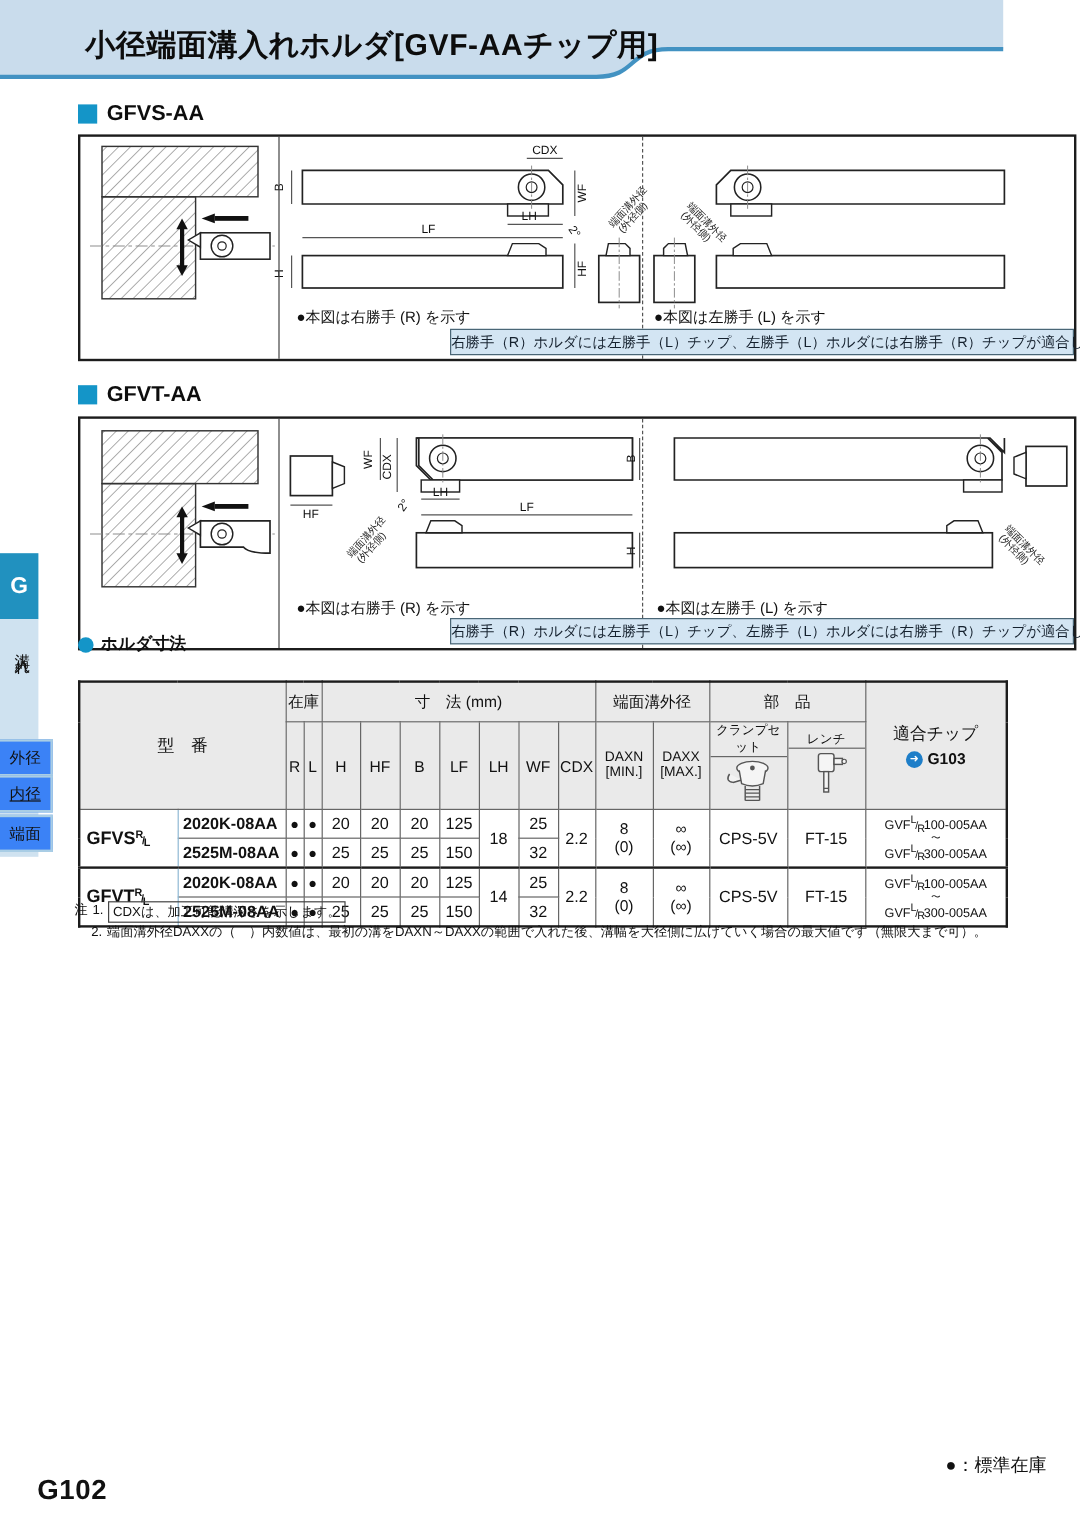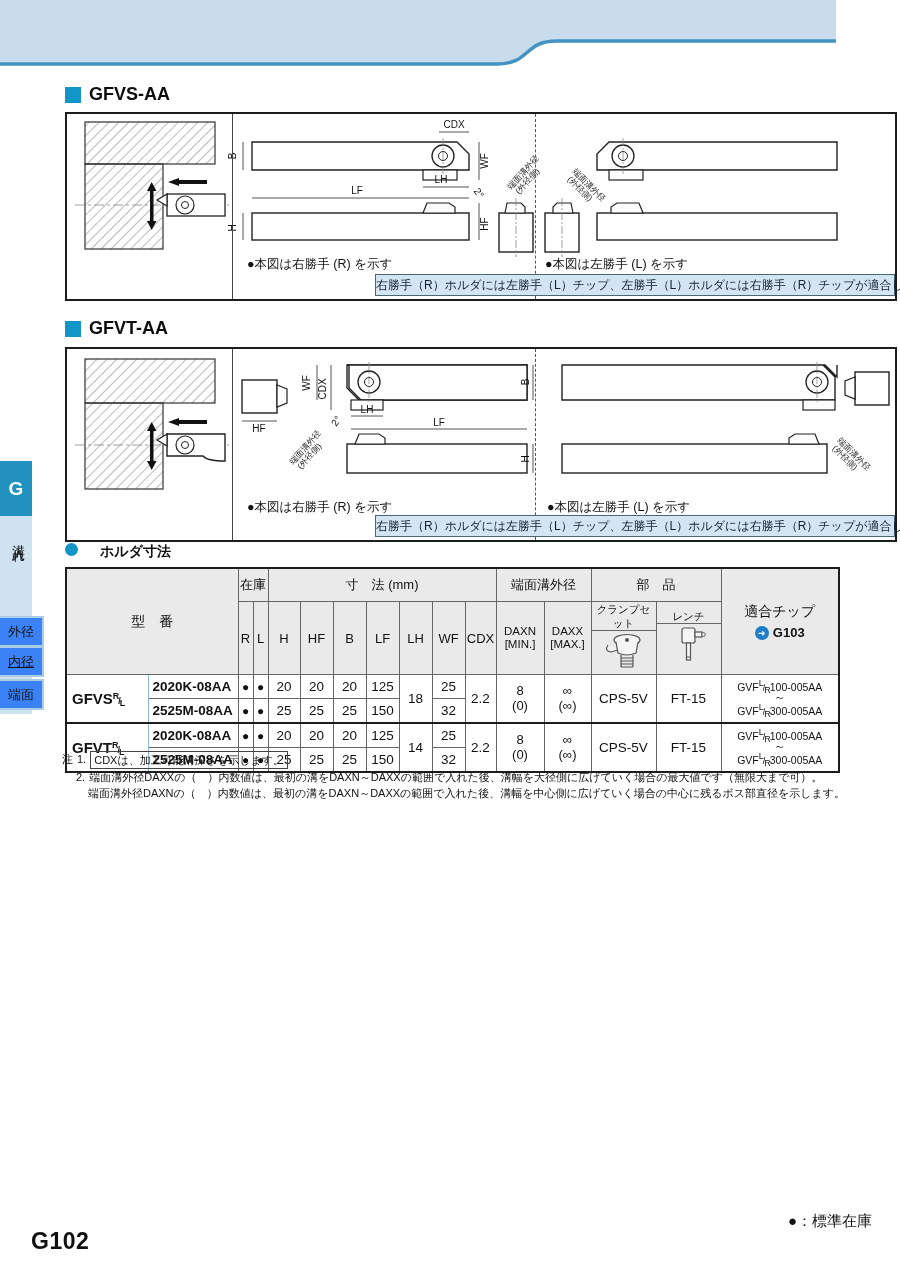--- a/index.html
+++ b/index.html
@@ -19,21 +19,21 @@
   .banner{position:absolute;left:308px;width:518px;height:20px;background:#d3e5f3;border:1px solid #4a6676;
           font-size:12px;line-height:20px;text-align:center;color:#15212e;white-space:nowrap;}
   svg text.dl{font-family:"Liberation Sans","DejaVu Sans",sans-serif;font-size:10px;fill:#111;}
   svg text.note{font-family:"Liberation Sans","DejaVu Sans",sans-serif;font-size:12.5px;fill:#111;}
   svg text.gl{font-family:"Liberation Sans","DejaVu Sans",sans-serif;font-size:8.5px;fill:#222;}
   svg .dim{stroke:#555;stroke-width:1;}
   svg .cl{stroke:#888;stroke-width:.8;}
   svg .ln{stroke:#222;stroke-width:1.4;fill:#fff;}
   svg .lnf{stroke:#222;stroke-width:1.2;fill:#fdfdfd;}
   
-  #cap{position:absolute;left:65px;top:543px;display:flex;align-items:flex-start;gap:22px;}
+  #cap{position:absolute;left:65px;top:528px;display:flex;align-items:center;gap:6px;}
   #cap .dotb{width:13px;height:13px;border-radius:50%;background:#1495c8;}
   #cap .capt{font-size:14px;font-weight:bold;}
   table.dim-table{position:absolute;left:65px;top:567px;border-collapse:collapse;table-layout:fixed;width:773px;
         border:2px solid #1c1c1c;font-size:13.5px;}
   .dim-table th,.dim-table td{border:1px solid #666;padding:0;text-align:center;vertical-align:middle;overflow:hidden;}
   .dim-table thead th{background:#eaeaea;font-weight:normal;}
   .h1 th{height:32px;font-size:13px;}
   .h2 th{height:56px;font-size:13px;}
   .sub2{display:block;line-height:1.15;font-size:11.5px;}
   .part-lab{display:block;font-size:10.5px;line-height:14px;border-bottom:1px solid #666;background:#eaeaea;}
@@ -71,20 +71,21 @@
 </style>
 </head>
 <body>
 
 <div id="page">
 
   <svg id="band-svg" width="900" height="70">
     <path d="M0,0 H836 V41 H557 C523,41 531,64 497,64 L0,64 Z" fill="#c9dcec"></path>
     <path d="M836,41 H557 C523,41 531,64 497,64 L0,64" fill="none" stroke="#4292c2" stroke-width="3.5"></path>
   </svg>
+  <div id="page-title">小径端面溝入れホルダ[GVF-AAチップ用]</div>
 
   <div class="sec-head" style="top:84px;">
     <span class="sec-sq"></span>
     <span class="sec-title">GFVS-AA</span>
   </div>
 
   <div class="draw-box" style="top:112px;height:185px;">
     <svg width="824" height="181" viewBox="0 0 824 181">
       <defs>
         <pattern id="hatchA" width="7" height="7" patternTransform="rotate(45)" patternUnits="userSpaceOnUse">
@@ -411,23 +412,20 @@
   <div id="notes">
     <div class="row">
       <span>注</span>
       <span>1.</span>
       <span class="boxed">CDXは、加工可能溝深さを示します。</span>
     </div>
     <div class="row ind">
       <span>2.</span>
       <span>端面溝外径DAXXの（　）内数値は、最初の溝をDAXN～DAXXの範囲で入れた後、溝幅を大径側に広げていく場合の最大値です（無限大まで可）。</span>
     </div>
-    <div class="row ind" style="margin-left:26px;">
-      <span>端面溝外径DAXNの（　）内数値は、最初の溝をDAXN～DAXXの範囲で入れた後、溝幅を中心側に広げていく場合の中心に残るボス部直径を示します。</span>
-    </div>
   </div>
 
   <div id="side-g">G</div>
   <div id="side-strip"></div>
   <div id="side-cat">溝入れ</div>
   <div class="side-item" style="top:616px;">外径</div>
   <div class="side-item" style="top:646px;text-decoration:underline;">内径</div>
   <div class="side-item" style="top:679px;">端面</div>
 
   <div id="stock-legend">●：標準在庫</div>

